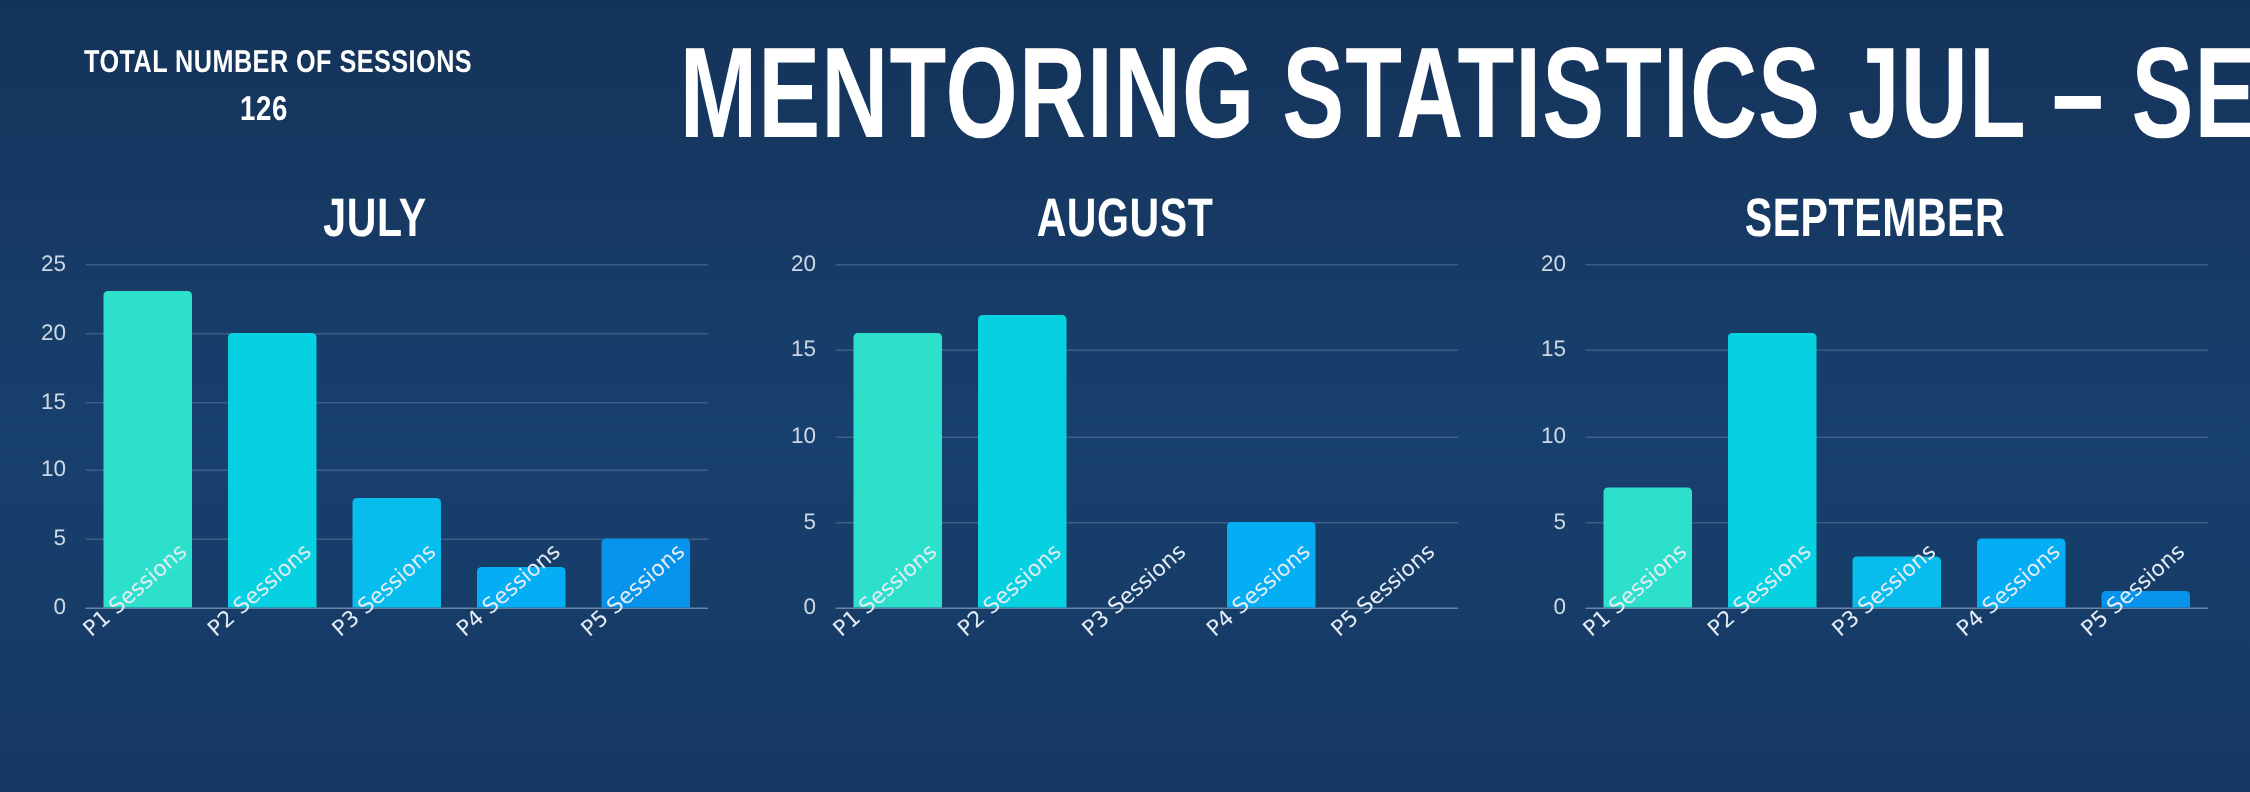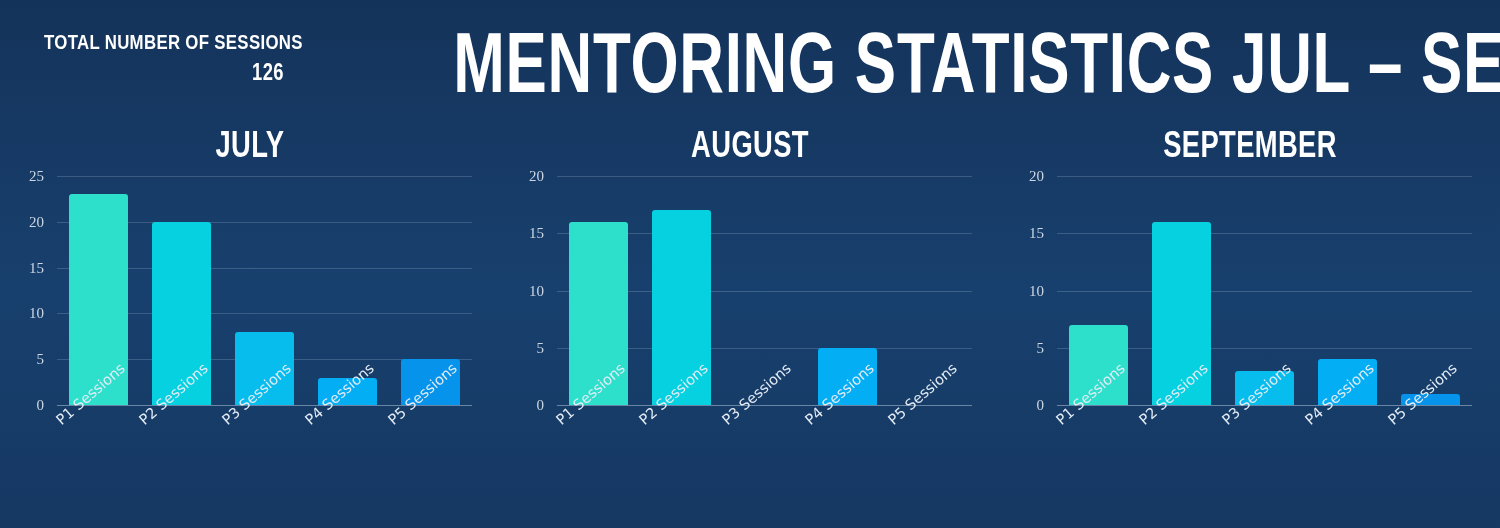--- a/index.html
+++ b/index.html
@@ -19,24 +19,24 @@
 
   
   #header {
     position: absolute;
     left: 0; top: 0;
     width: 1500px;
     height: 118px;
   }
   .kpi-block {
     position: absolute;
-    left: 14px;
+    left: 26px;
     top: 30px;
     width: 300px;
-    text-align: right;
+    text-align: center;
     color: #ffffff;
   }
   .kpi-label {
     font-family: "Liberation Sans Narrow", "Liberation Sans", sans-serif;
     font-weight: bold;
     font-size: 21px;
     letter-spacing: 0.4px;
     line-height: 1.15;
     transform: scaleX(0.80);
     transform-origin: center center;
@@ -111,21 +111,21 @@
     top: 58px;
     width: 50px;
     height: 229px;
   }
   .ytick {
     position: absolute;
     right: 6px;
     transform: translateY(-50%);
     color: #ccd7e4;
     font-size: 15px;
-    font-family: Liberation Serif, serif;
+    font-family: Liberation Sans, sans-serif;
     white-space: nowrap;
   }
   .gridline {
     position: absolute;
     left: 0;
     right: 0;
     height: 1px;
     background: rgba(190, 210, 232, 0.22);
   }
   .gridline.baseline {

